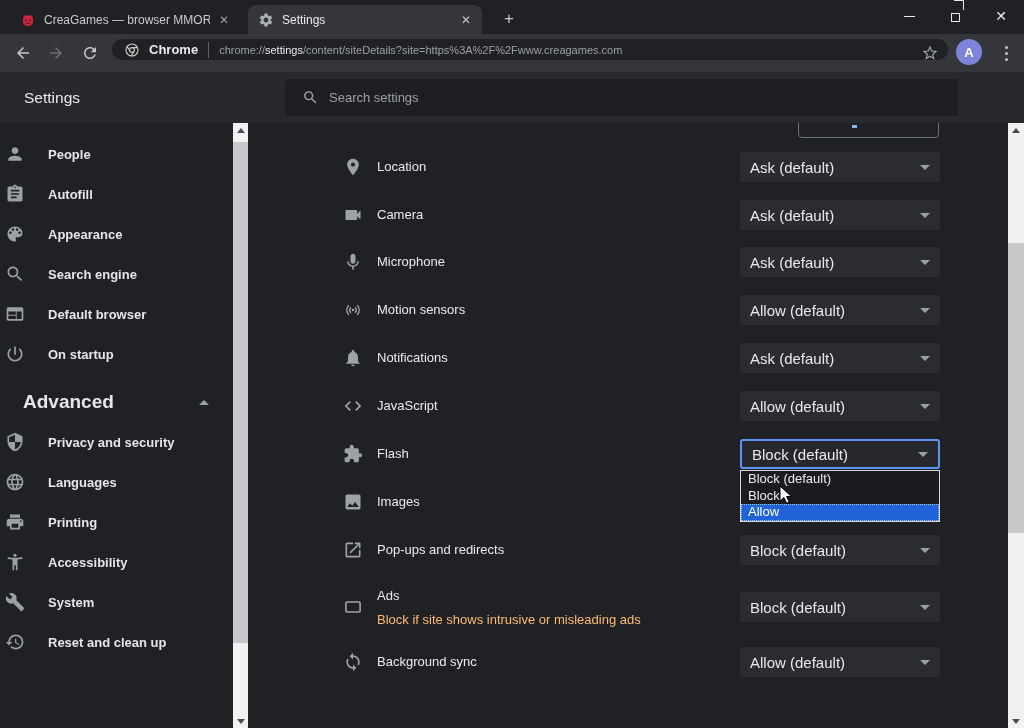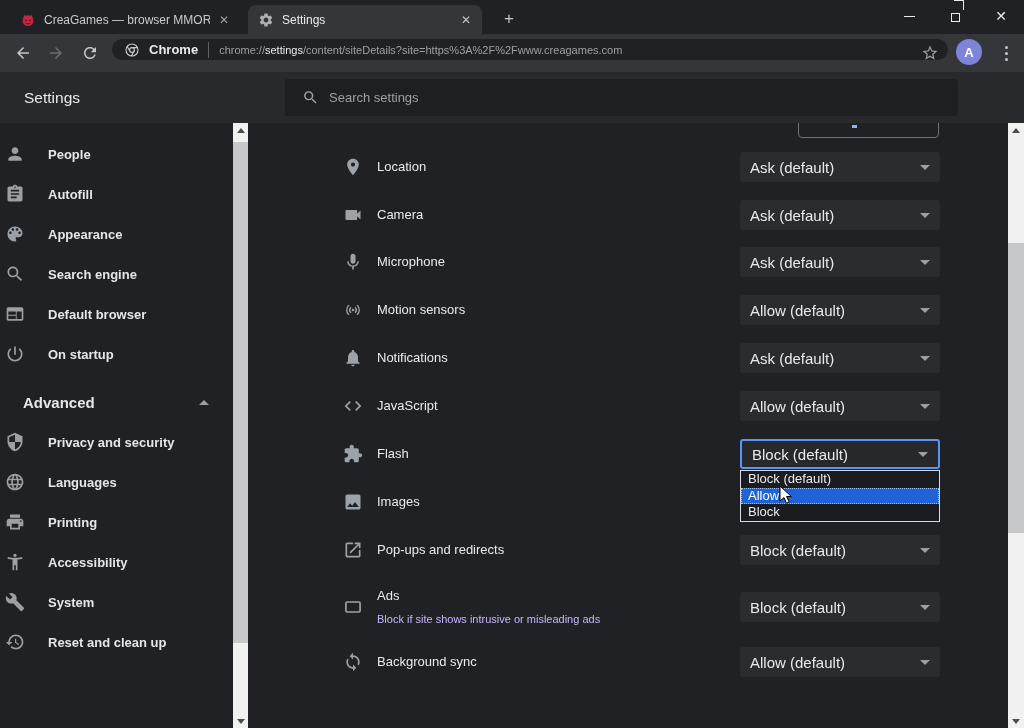--- a/index.html
+++ b/index.html
@@ -66,21 +66,21 @@
   
   .sidebar { position:absolute; left:0; top:0; width:233px; height:100%; }
   .side-group { position:absolute; left:0; right:0; }
   .side-group-main { top:11px; }
   .side-group-advanced { top:299px; }
   .side-item { height:40px; display:flex; align-items:center; padding-left:5px; }
   .side-icon { width:20px; height:20px; color:#9aa0a6; flex:0 0 20px; }
   .side-icon svg { width:20px; height:20px; }
   .side-label { margin-left:23px; font-size:13px; font-weight:bold; color:#e4e6ea; }
   .advanced-hdr { position:absolute; top:259px; left:0; right:0; height:40px; display:flex; align-items:center; padding:0 24px 0 23px; }
-  .advanced-label { font-size:15px; font-weight:bold; color:#e4e6ea; flex:1; }
+  .advanced-label { font-size:19px; font-weight:bold; color:#e4e6ea; flex:1; }
   .caret-up-icon { width:0; height:0; border-left:5px solid transparent; border-right:5px solid transparent; border-bottom:5px solid #9aa0a6; }
 
   
   .scrollbar { position:absolute; top:0; height:100%; background:#f1f1f1; }
   .sb-side { left:233px; width:15px; }
   .sb-main { right:0; width:16px; }
   .sb-arrow { position:absolute; left:0; right:0; height:14px; display:flex; align-items:center; justify-content:center; }
   .sb-arrow.up { top:0; } .sb-arrow.down { bottom:0; }
   .tri-up { width:0; height:0; border-left:4px solid transparent; border-right:4px solid transparent; border-bottom:5px solid #4a4d51; }
   .tri-down { width:0; height:0; border-left:4px solid transparent; border-right:4px solid transparent; border-top:5px solid #4a4d51; }
@@ -98,21 +98,21 @@
   .perm-row:nth-child(1){top:29px} .perm-row:nth-child(2){top:77px}
   .perm-row:nth-child(3){top:124px} .perm-row:nth-child(4){top:172px}
   .perm-row:nth-child(5){top:220px} .perm-row:nth-child(6){top:268px}
   .perm-row:nth-child(7){top:316px} .perm-row:nth-child(8){top:364px}
   .perm-row:nth-child(9){top:412px} .perm-row:nth-child(10){top:461px;height:46px}
   .perm-row:nth-child(11){top:524px} .perm-row:nth-child(12){top:572px}
   .perm-icon { width:20px; height:20px; color:#9da2a8; flex:0 0 20px; }
   .perm-icon svg { width:20px; height:20px; }
   .perm-text { margin-left:14px; display:flex; flex-direction:column; justify-content:center; }
   .perm-label { font-size:13px; color:#e8eaed; line-height:16px; }
-  .perm-sub { font-size:11px; color:#c4b5fd; line-height:15px; margin-top:8px; }
+  .perm-sub { font-size:13px; color:#fdba74; line-height:15px; margin-top:8px; }
   .perm-select { position:absolute; right:0; top:50%; transform:translateY(-50%); width:200px; height:30px; background:#2b2c2f; border-radius:3px; display:flex; align-items:center; padding:0 28px 0 10px; font-size:15px; color:#e8eaed; }
   .perm-select.focused { border:2px solid #5c93f5; background:#27282b; }
   .caret-down-icon { position:absolute; right:10px; top:50%; margin-top:-2px; width:0; height:0; border-left:5px solid transparent; border-right:5px solid transparent; border-top:5px solid #9aa0a6; }
 
   
   .flash-popup { position:absolute; left:492px; top:347px; width:200px; background:#1b1c1f; border:1px solid #d8dadd; z-index:5; list-style:none; }
   .popup-opt { height:16.6px; line-height:16px; font-size:13px; color:#e8eaed; padding-left:7px; white-space:nowrap; overflow:hidden; }
   .popup-opt.highlighted { background:#1f63d6; color:#fff; outline:1px dotted #9cc0f7; outline-offset:-1px; }
 
   .mouse-cursor { position:absolute; left:531px; top:362px; z-index:6; width:15px; height:21px; }
@@ -519,23 +519,23 @@
       <span>Allow (default)</span>
       <span class="caret-down-icon"></span>
     </span>
   </div>
 
 </div>
 
       <ul class="flash-popup">
   <li class="popup-opt">Block (default)</li>
 
+  <li class="popup-opt">Block</li>
+
   <li class="popup-opt highlighted">Allow</li>
-
-  <li class="popup-opt">Block</li>
 </ul>
 
       <span class="mouse-cursor">
         <svg viewBox="0 0 15 21" width="15" height="21">
             <polygon points="1,1 1,16 5,12.6 7.6,18.3 10.2,17.1 7.6,11.5 12.4,11.5" fill="#fff" stroke="#000" stroke-width="1"></polygon>
           </svg>
       </span>
     </div>
 
     <div class="scrollbar sb-main">

